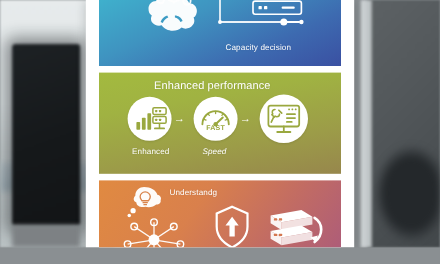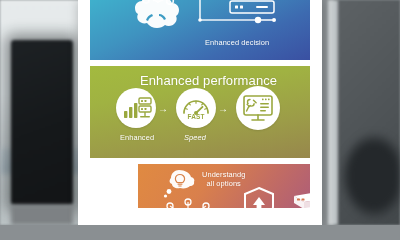--- a/index.html
+++ b/index.html
@@ -72,39 +72,38 @@
   .panel-blue{
     height:60px;
     background:linear-gradient(155deg,#3fb0cc 0%,#3f93c0 34%,#3d6ab0 70%,#3a50a2 100%);
   }
   .gap{height:6px;background:#fff;flex:none;}
   .panel-green{
     height:92px;
     background:linear-gradient(170deg,#a3ba3f 0%,#a0b242 30%,#9c9c48 68%,#97874c 100%);
   }
   .panel-orange{
-    height:44px;
+    height:61px;
     background:linear-gradient(125deg,#e08a41 0%,#d9804c 40%,#c26c63 72%,#ae5d78 100%);
-    margin-left:48px;
   }
 
   .cap{
     position:absolute;color:#fff;
     font-size:7.2px;letter-spacing:.1px;white-space:nowrap;
     text-shadow:0 0 2px rgba(0,0,0,.12);
   }
 
   
   .brain{position:absolute;left:35px;top:-16px;width:60px;height:54px;}
   .servers{position:absolute;left:136px;top:-18px;width:52px;height:40px;}
   .link{position:absolute;left:104px;top:-6px;width:90px;height:34px;}
   .cap-informed{left:115px;top:38px;font-size:7.4px;}
 
   
-  .g-title{left:50px;top:7px;font-size:13px;}
+  .g-title{left:50px;top:7px;font-size:10px;}
   .circle{
     position:absolute;border-radius:50%;background:#fff;
     box-shadow:0 1px 2px rgba(0,0,0,.10);
   }
   .c1{left:26px;top:22px;width:40px;height:40px;}
   .c2{left:86px;top:22px;width:40px;height:40px;}
   .c3{left:146px;top:20px;width:44px;height:44px;}
   .arrow{position:absolute;color:#fff;font-size:10px;line-height:1;}
   .a1{left:68px;top:38px;}
   .a2{left:128px;top:38px;}
@@ -183,21 +182,21 @@
         <div class="link">
           <svg viewBox="0 0 90 34" width="90" height="34">
             <path d="M6 4 L6 26 L64 26" fill="none" stroke="#ffffff" stroke-width="1.6" stroke-linecap="round" stroke-linejoin="round" opacity=".9"></path>
             <circle cx="64" cy="26" r="3.2" fill="#ffffff"></circle>
             <path d="M67 26 H78" stroke="#ffffff" stroke-width="1.6" stroke-linecap="round"></path>
             <circle cx="80" cy="26" r="2" fill="#ffffff"></circle>
             <circle cx="6" cy="26" r="1.8" fill="#ffffff"></circle>
           </svg>
         </div>
 
-        <div class="cap cap-informed">Enhanced decision</div>
+        <div class="cap cap-informed">Capacity decision</div>
       </div>
 
       <div class="gap"></div>
 
       <div class="panel panel-green">
 
         <div class="cap g-title">Enhanced performance</div>
 
         <div class="circle c1">
           <svg viewBox="0 0 40 40" width="40" height="40">
@@ -273,21 +272,20 @@
             </g>
             <g fill="#ffffff">
               <circle cx="7" cy="23.5" r="2.4"></circle>
               <circle cx="3.5" cy="28" r="1.6"></circle>
             </g>
           </svg>
         </div>
 
         <div class="cap o-title">
           <span>Understandg</span>
-          <span>all options</span>
         </div>
 
         <div class="nodes">
           <svg viewBox="0 0 76 46" width="76" height="46">
             <g stroke="#ffffff" stroke-width="1.2" fill="none" opacity=".95">
               <path d="M38 26 L20 14M38 26 L38 10M38 26 L56 14M38 26 L14 30M38 26 L62 30M38 26 L24 42M38 26 L52 42M38 26 L38 44"></path>
             </g>
             <g fill="none" stroke="#ffffff" stroke-width="1.3">
               <circle cx="20" cy="14" r="3"></circle>
                 <circle cx="38" cy="10" r="3"></circle>

